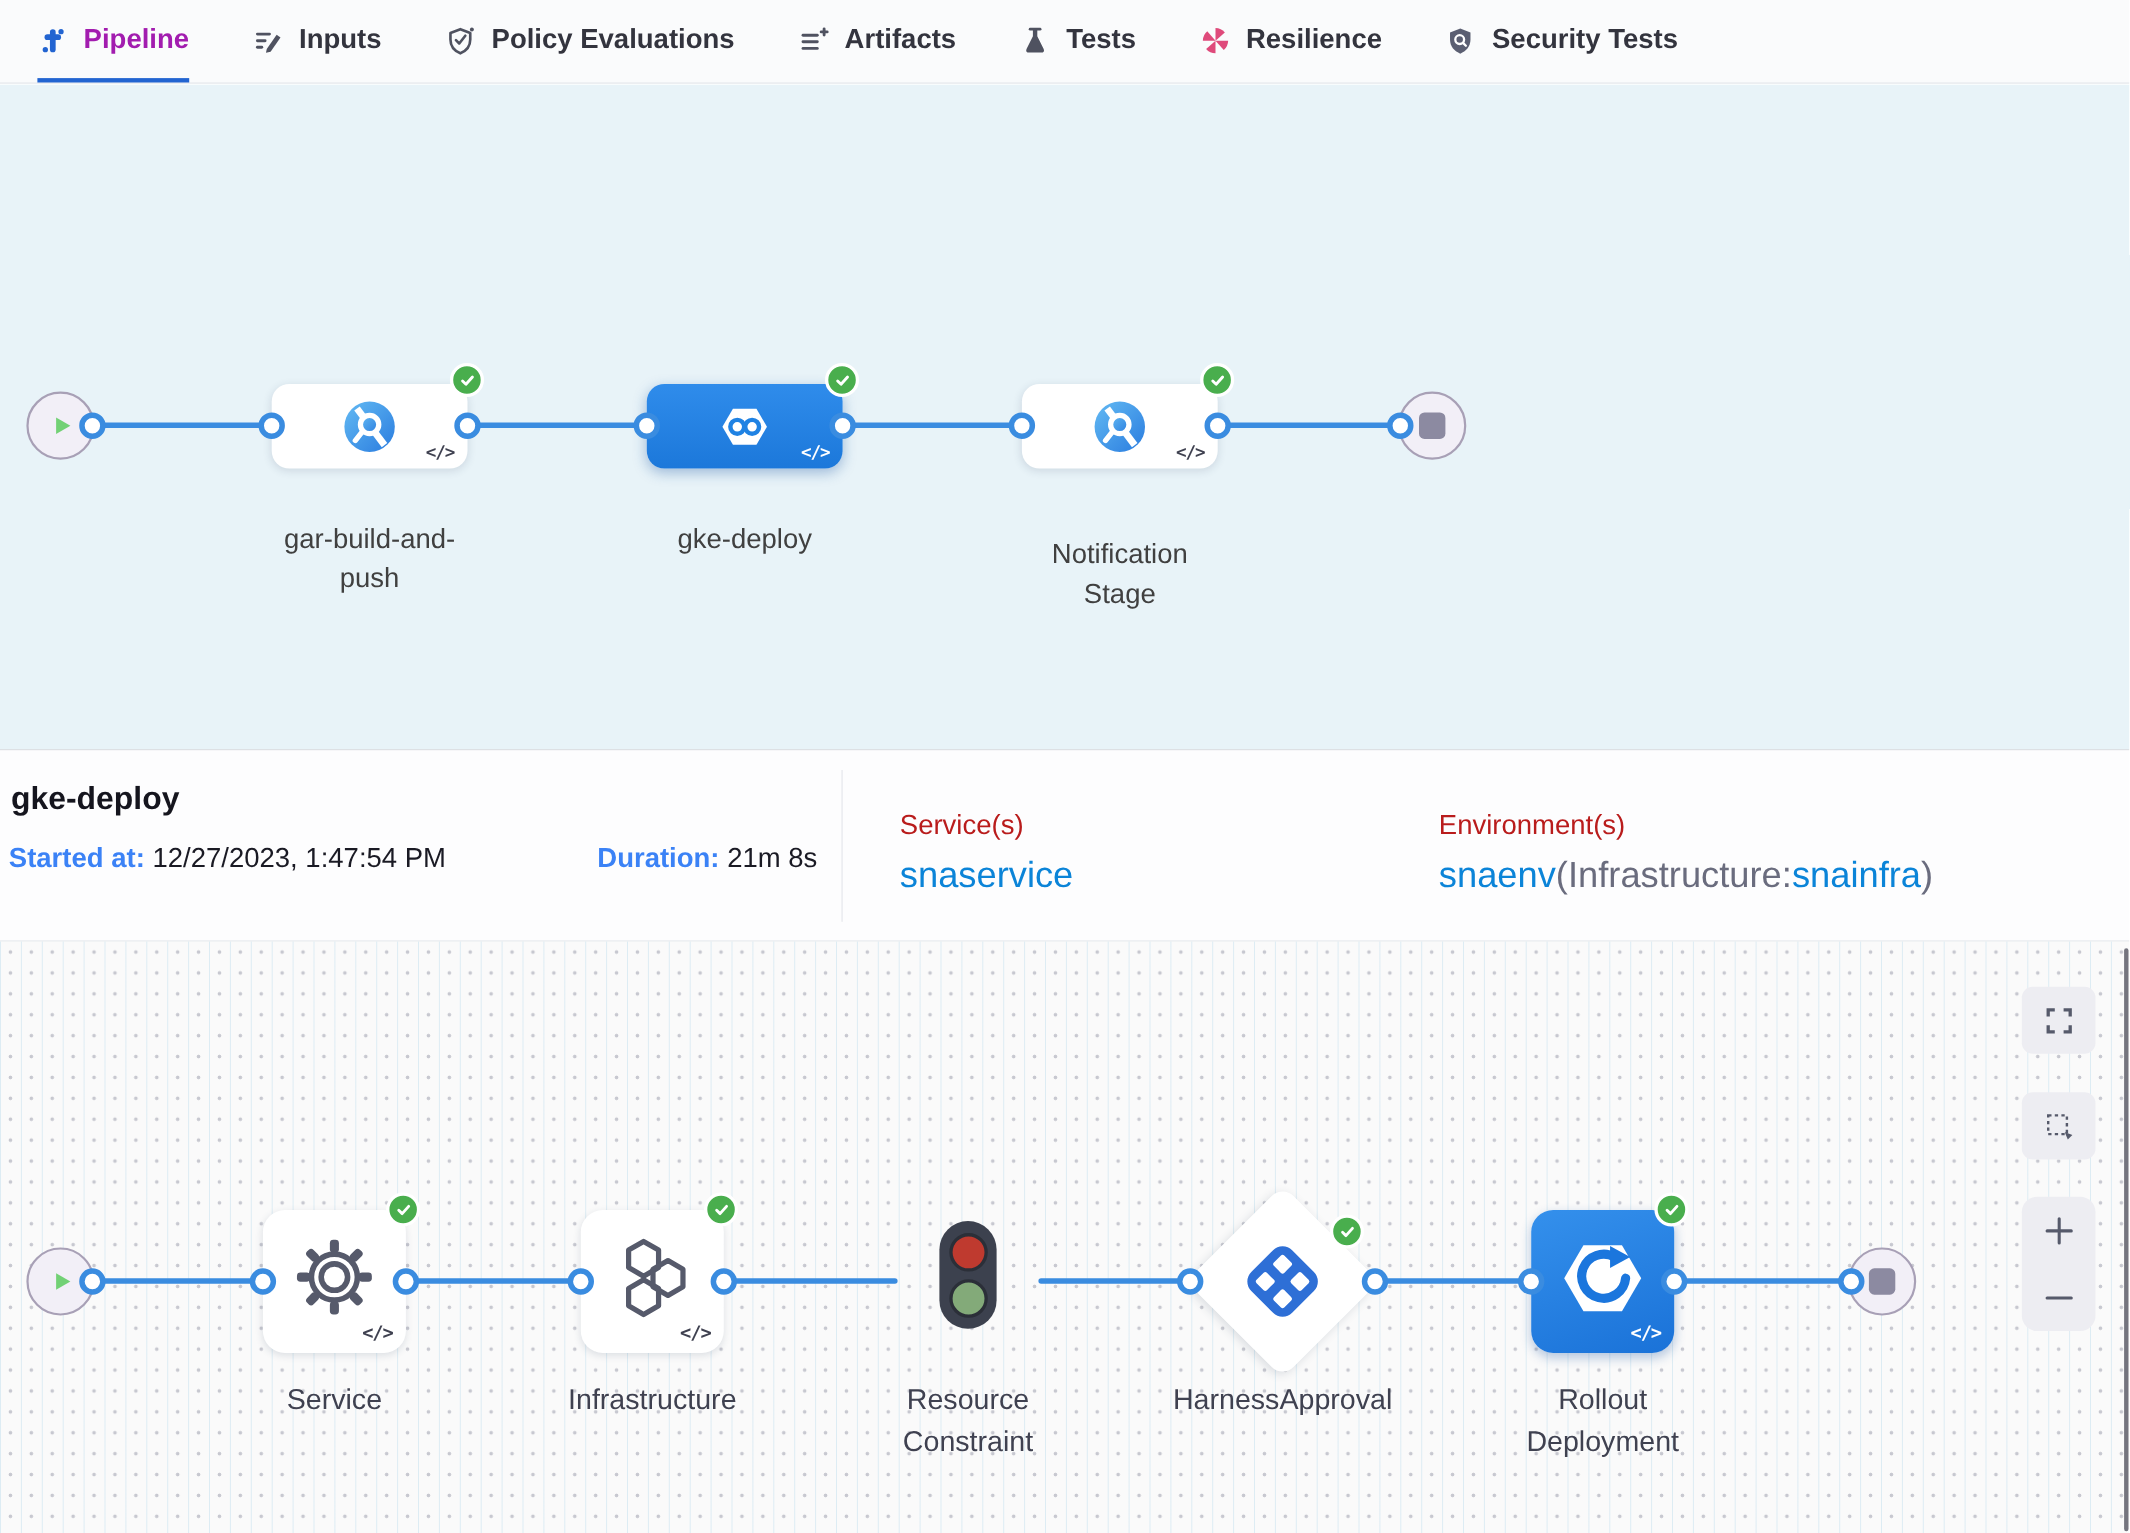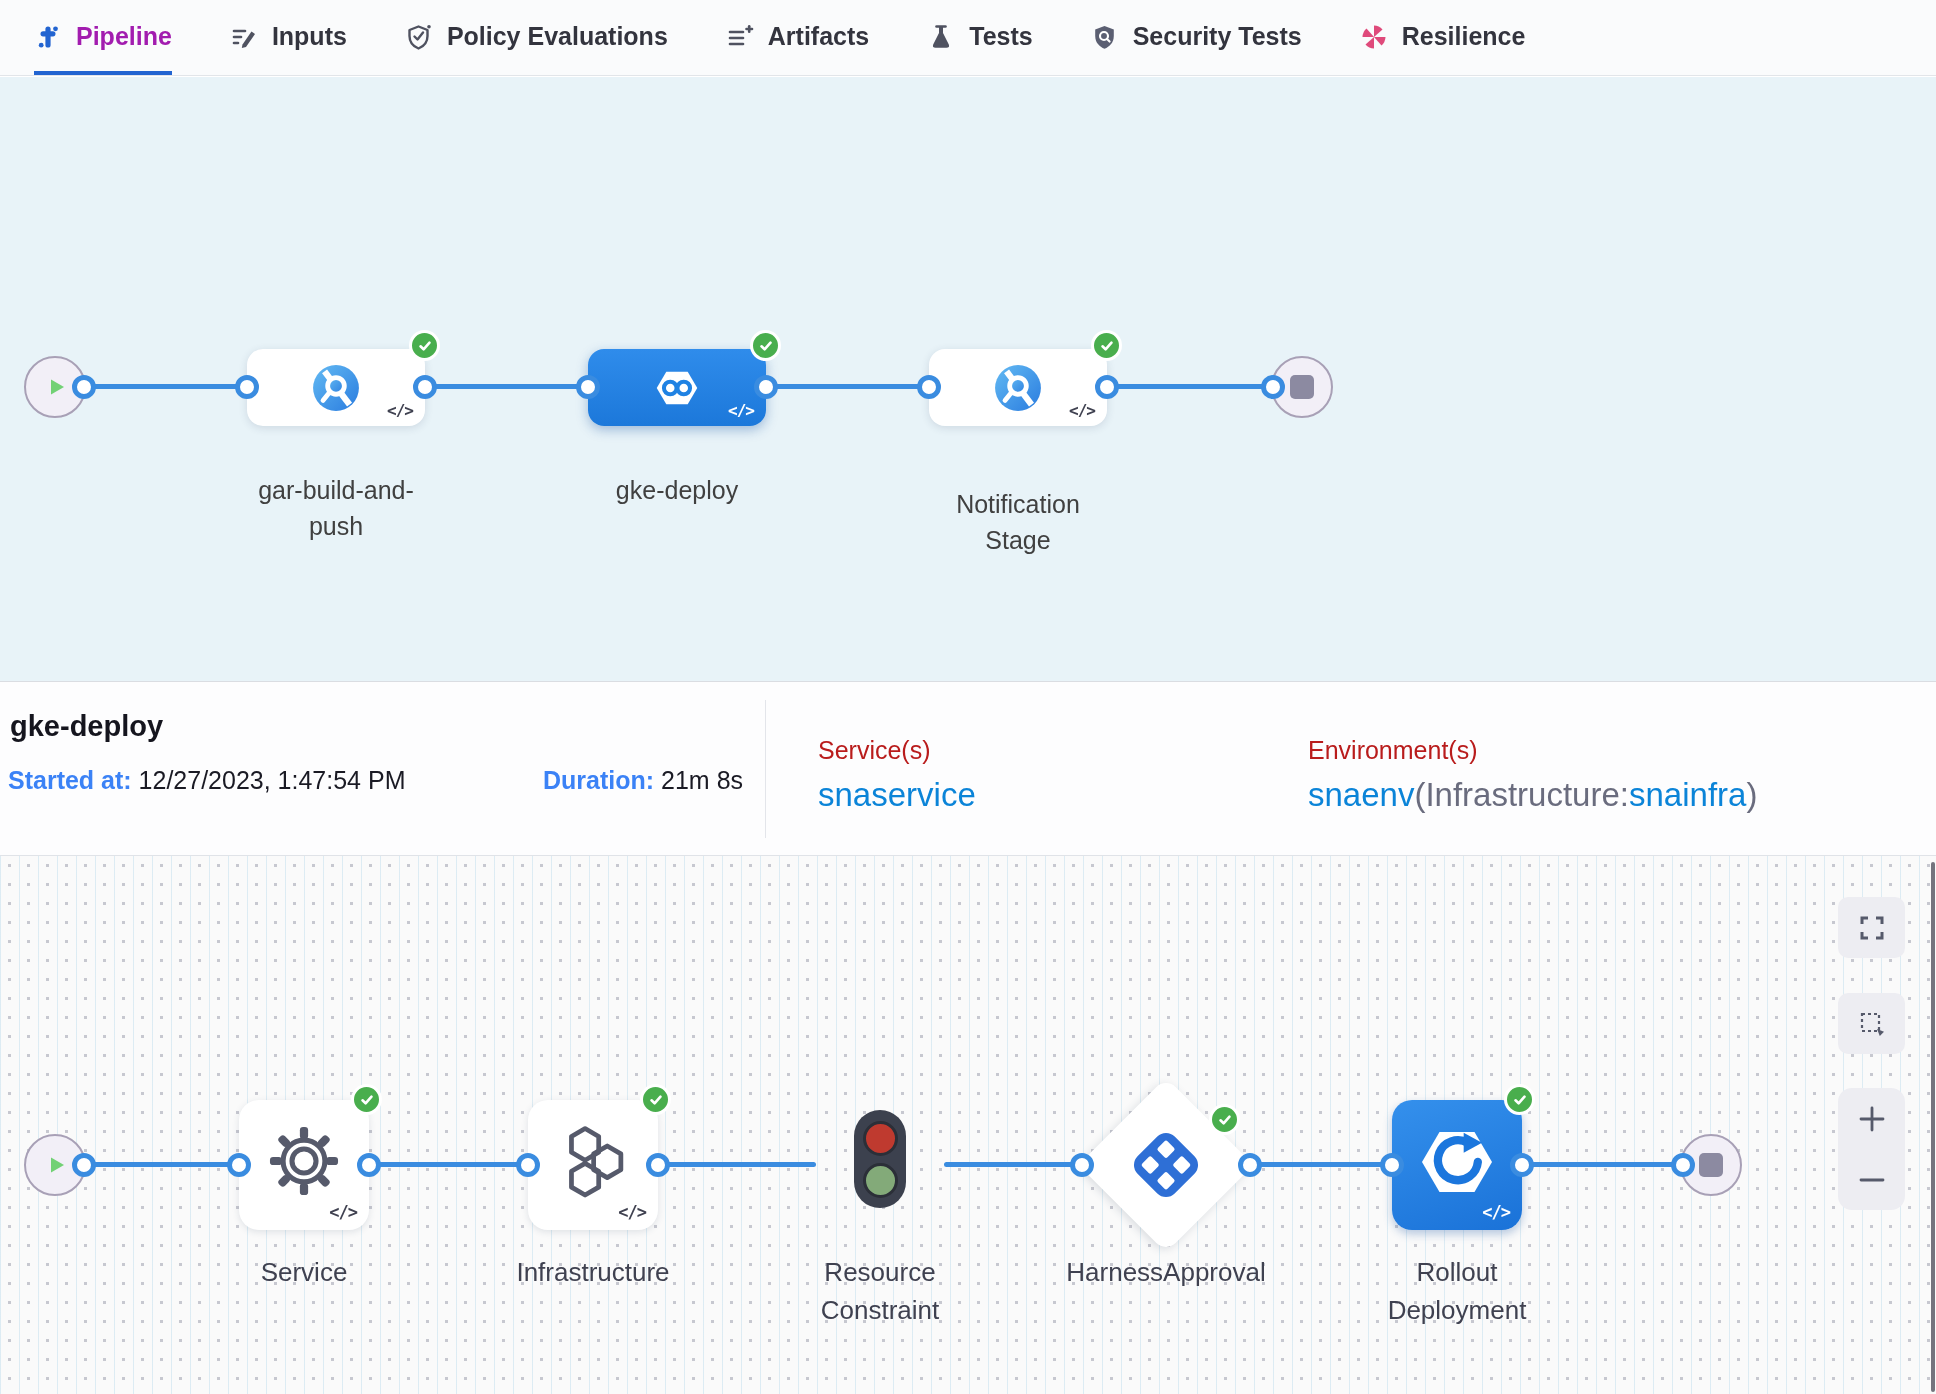--- a/index.html
+++ b/index.html
@@ -180,36 +180,36 @@
     </div>
     <div class="tab">
       <svg width="28" height="28" viewBox="0 0 28 28">
         <path d="M12 3.5 V10 L6.2 21.5 Q5 24.8 8.6 24.8 H19.4 Q23 24.8 21.8 21.5 L16 10 V3.5 Z" fill="#4f5260"></path>
         <line x1="9.5" y1="3.5" x2="18.5" y2="3.5" stroke="#4f5260" stroke-width="2.6" stroke-linecap="round"></line>
       </svg>
       <span>Tests</span>
     </div>
     <div class="tab">
       <svg width="28" height="28" viewBox="0 0 28 28">
-        <path d="M13.5 3 L22.8 6.6 V13 C22.8 19.6 18.6 23.7 13.5 25.8 C8.4 23.7 4.2 19.6 4.2 13 V6.6 Z" fill="#5b5f72"></path>
-        <circle cx="13" cy="13" r="4" stroke="#fff" stroke-width="2.1" fill="none"></circle>
-        <line x1="16" y1="16" x2="18.6" y2="18.6" stroke="#fff" stroke-width="2.1" stroke-linecap="round"></line>
-      </svg>
-      <span>Security Tests</span>
-    </div>
-    <div class="tab">
-      <svg width="28" height="28" viewBox="0 0 28 28">
         <g fill="#df4a7b">
           <path d="M14 14 L14 2.5 A11.5 11.5 0 0 1 22.5 6.5 Z"></path>
           <path d="M14 14 L25.5 14 A11.5 11.5 0 0 1 21.5 22.5 Z"></path>
           <path d="M14 14 L14 25.5 A11.5 11.5 0 0 1 5.5 21.5 Z"></path>
           <path d="M14 14 L2.5 14 A11.5 11.5 0 0 1 6.5 5.5 Z"></path>
         </g>
       </svg>
       <span>Resilience</span>
+    </div>
+    <div class="tab">
+      <svg width="28" height="28" viewBox="0 0 28 28">
+        <path d="M13.5 3 L22.8 6.6 V13 C22.8 19.6 18.6 23.7 13.5 25.8 C8.4 23.7 4.2 19.6 4.2 13 V6.6 Z" fill="#5b5f72"></path>
+        <circle cx="13" cy="13" r="4" stroke="#fff" stroke-width="2.1" fill="none"></circle>
+        <line x1="16" y1="16" x2="18.6" y2="18.6" stroke="#fff" stroke-width="2.1" stroke-linecap="round"></line>
+      </svg>
+      <span>Security Tests</span>
     </div>
   </div>
 
   <div class="stage-canvas">
 
     <div class="edge" style="left:84px;  top:307px; width:163px;"></div>
     <div class="edge" style="left:425px; top:307px; width:163px;"></div>
     <div class="edge" style="left:766px; top:307px; width:163px;"></div>
     <div class="edge" style="left:1107px;top:307px; width:166px;"></div>
 

